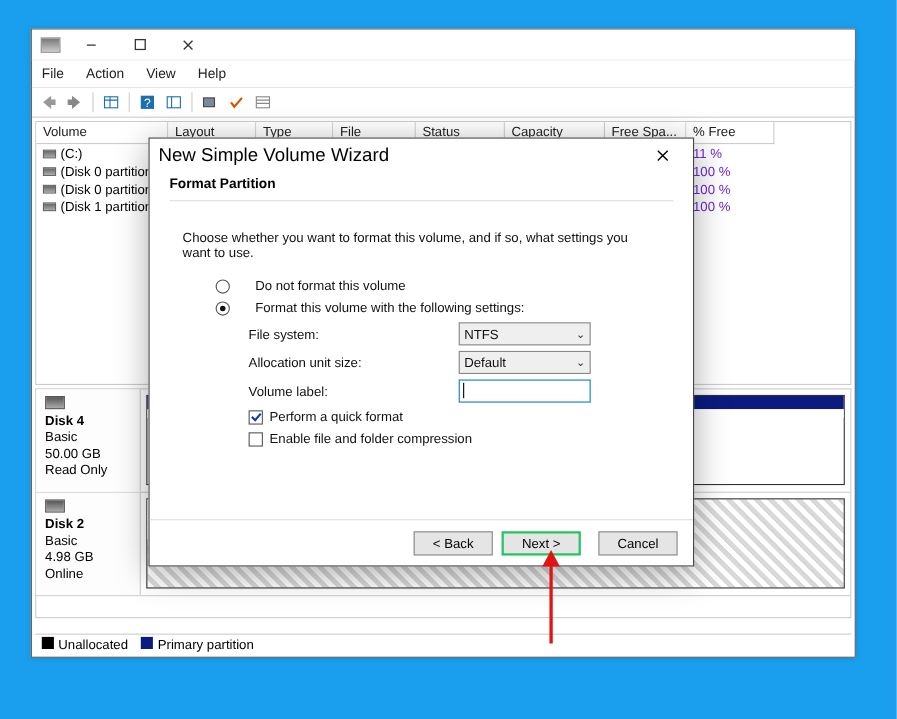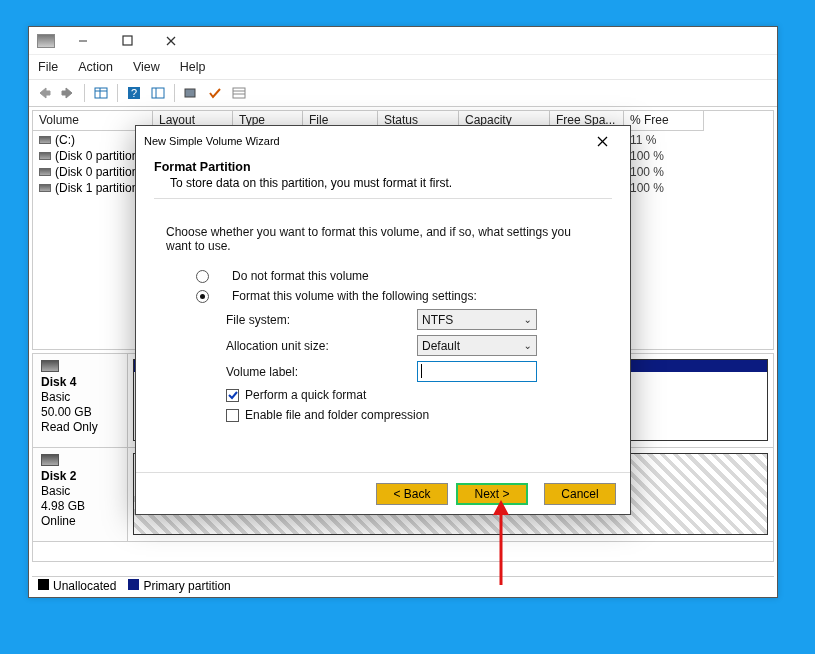--- a/index.html
+++ b/index.html
@@ -54,21 +54,21 @@
   .tbl-head{ display:flex; height:20px; font-size:12px; }
   .th {
     border-right:1px solid #ccc; border-bottom:1px solid #ccc;
     padding:2px 6px; background:#fff; color:#222;
   }
   .tbl-rows{ font-size:12px; }
   .trow{ display:flex; height:16px; padding-top:1px;}
   .cell{ padding:0 6px; display:flex; align-items:center;}
   .diskicon{ width:12px; height:8px; margin-right:4px;
     background:linear-gradient(#666,#aaa); border:1px solid #666;}
-  .freecol{ color:#404040;text-align:center; }
+  .freecol{ color:#6d28d9;text-align:center; }
 
   .c-vol{width:120px;} .c-lay{width:80px;} .c-type{width:70px;} .c-fs{width:75px;}
   .c-stat{width:81px;} .c-cap{width:91px;} .c-free{width:74px;} .c-pct{width:80px;}
 
   
   .disks{ margin:3px; border:1px solid #ccc; height:209px; position:relative;}
   .disk-row{ display:flex; border-bottom:1px solid #ccc; height:94px;}
   .disk-label{
     width:95px; background:#fdfdfd; border-right:1px solid #ccc;
     padding:6px 8px; font-size:12px; line-height:15px;
@@ -91,21 +91,21 @@
   .sw{width:11px; height:11px; display:inline-block; margin-right:4px;}
   .sw.un{background:#000;} .sw.pr{background:#0b1b80;}
 
   
   .wizard{
     position:absolute; left:135px; top:125px; width:496px; height:390px;
     background:#fff; border:1px solid #444;
     box-shadow:0 6px 30px rgba(0,0,0,.35);
   }
   .wizard .wtb{ height:30px; display:flex; align-items:center; padding:0 8px;}
-  .wizard .wtb .wtitle{ flex:1; font-size:11px; }
+  .wizard .wtb .wtitle{ flex:1; font-size:17px; }
   .wiz-close{ width:40px; height:26px; display:flex; align-items:center; justify-content:center;}
   .wiz-close svg{width:11px;height:11px;}
 
   .wiz-head{ padding:4px 18px 10px 18px; }
   .wiz-head .h1{ font-weight:bold; font-size:12.5px; }
   .wiz-head .h2{ font-size:12px; padding:2px 0 0 16px; }
   .wiz-sep{ height:1px; background:#ddd; margin-top:8px;}
 
   .wiz-body{ padding:12px 48px 6px 30px; font-size:12px; color:#111;}
   .desc{margin:4px 0 16px 0;}
@@ -136,21 +136,21 @@
   .chk-row{display:flex; align-items:center; gap:6px; margin:6px 0 0 60px;}
   .chk{ width:13px;height:13px;border:1px solid #555; display:flex; align-items:center; justify-content:center;}
   .chk.checked svg{display:block;} .chk svg{display:none; width:10px;height:10px;}
 
   .wiz-buttons{
     position:absolute; left:0; right:0; bottom:0; height:42px;
     border-top:1px solid #ddd;
     display:flex; justify-content:flex-end; align-items:center; gap:8px; padding:0 14px;
   }
   .btn{
-    width:72px; height:22px; border:1px solid #888; background:#eab308;
+    width:72px; height:22px; border:1px solid #888; background:#e5e5e5;
     font-size:12px; display:flex; align-items:center; justify-content:center;
   }
   .btn.primary{ border:2px solid #22c55e; }
   
   
   .arrow{
     position:absolute; left:490px; top:500px; pointer-events:none;
   }
   .arrow svg{ width:22px; height:90px; }
 </style>
@@ -335,21 +335,20 @@
       <div class="wiz-close">
         <svg viewBox="0 0 11 11">
             <line x1="1" y1="1" x2="10" y2="10" stroke="#000" stroke-width="1.3"></line>
             <line x1="10" y1="1" x2="1" y2="10" stroke="#000" stroke-width="1.3"></line>
           </svg>
       </div>
     </div>
 
     <div class="wiz-head">
       <div class="h1">Format Partition</div>
-      <div class="h2">To store data on this partition, you must format it first.</div>
       <div class="wiz-sep"></div>
     </div>
 
     <div class="wiz-body">
       <div class="desc">Choose whether you want to format this volume, and if so, what settings you want to use.</div>
 
       <div class="radio-row">
         <div class="radio"></div>
         <span>Do not format this volume</span>
       </div>

